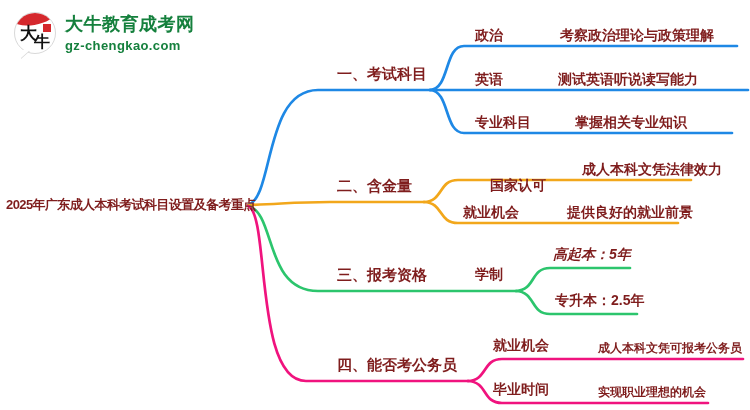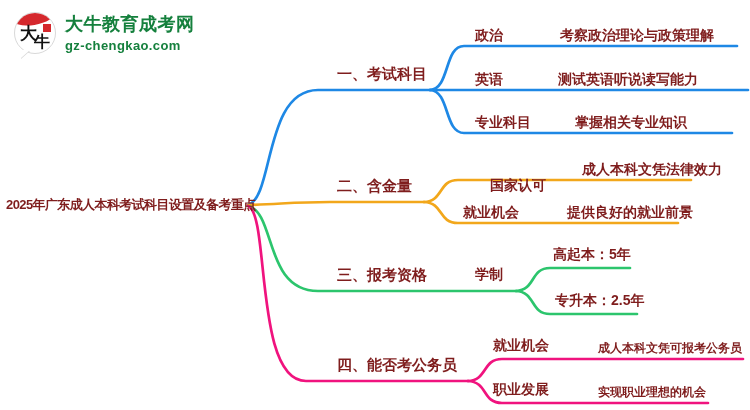--- a/index.html
+++ b/index.html
@@ -100,20 +100,20 @@
 <div class="node" style="left:475px; top:113px;">专业科目</div>
 <div class="node" style="left:575px; top:113px;">掌握相关专业知识</div>
 
 <div class="node" style="left:463px; top:176px;margin-left:27px;">国家认可</div>
 <div class="node" style="left:582px; top:160px;text-align:right;">成人本科文凭法律效力</div>
 
 <div class="node" style="left:463px; top:203px;">就业机会</div>
 <div class="node" style="left:567px; top:203px;">提供良好的就业前景</div>
 
 <div class="node" style="left:475px; top:265px;text-align:right;">学制</div>
-<div class="node" style="left:553px; top:245px;">高起本：5年</div>
+<div class="node" style="left:553px; top:245px;font-style:italic;">高起本：5年</div>
 <div class="node" style="left:555px; top:291px;">专升本：2.5年</div>
 
 <div class="node" style="left:493px; top:336px;">就业机会</div>
 <div class="node small" style="left:598px; top:339px;">成人本科文凭可报考公务员</div>
 
-<div class="node" style="left:493px; top:380px;">职业发展</div>
+<div class="node" style="left:493px; top:380px;">毕业时间</div>
 <div class="node small" style="left:598px; top:383px;">实现职业理想的机会</div>
 
 </body></html>

